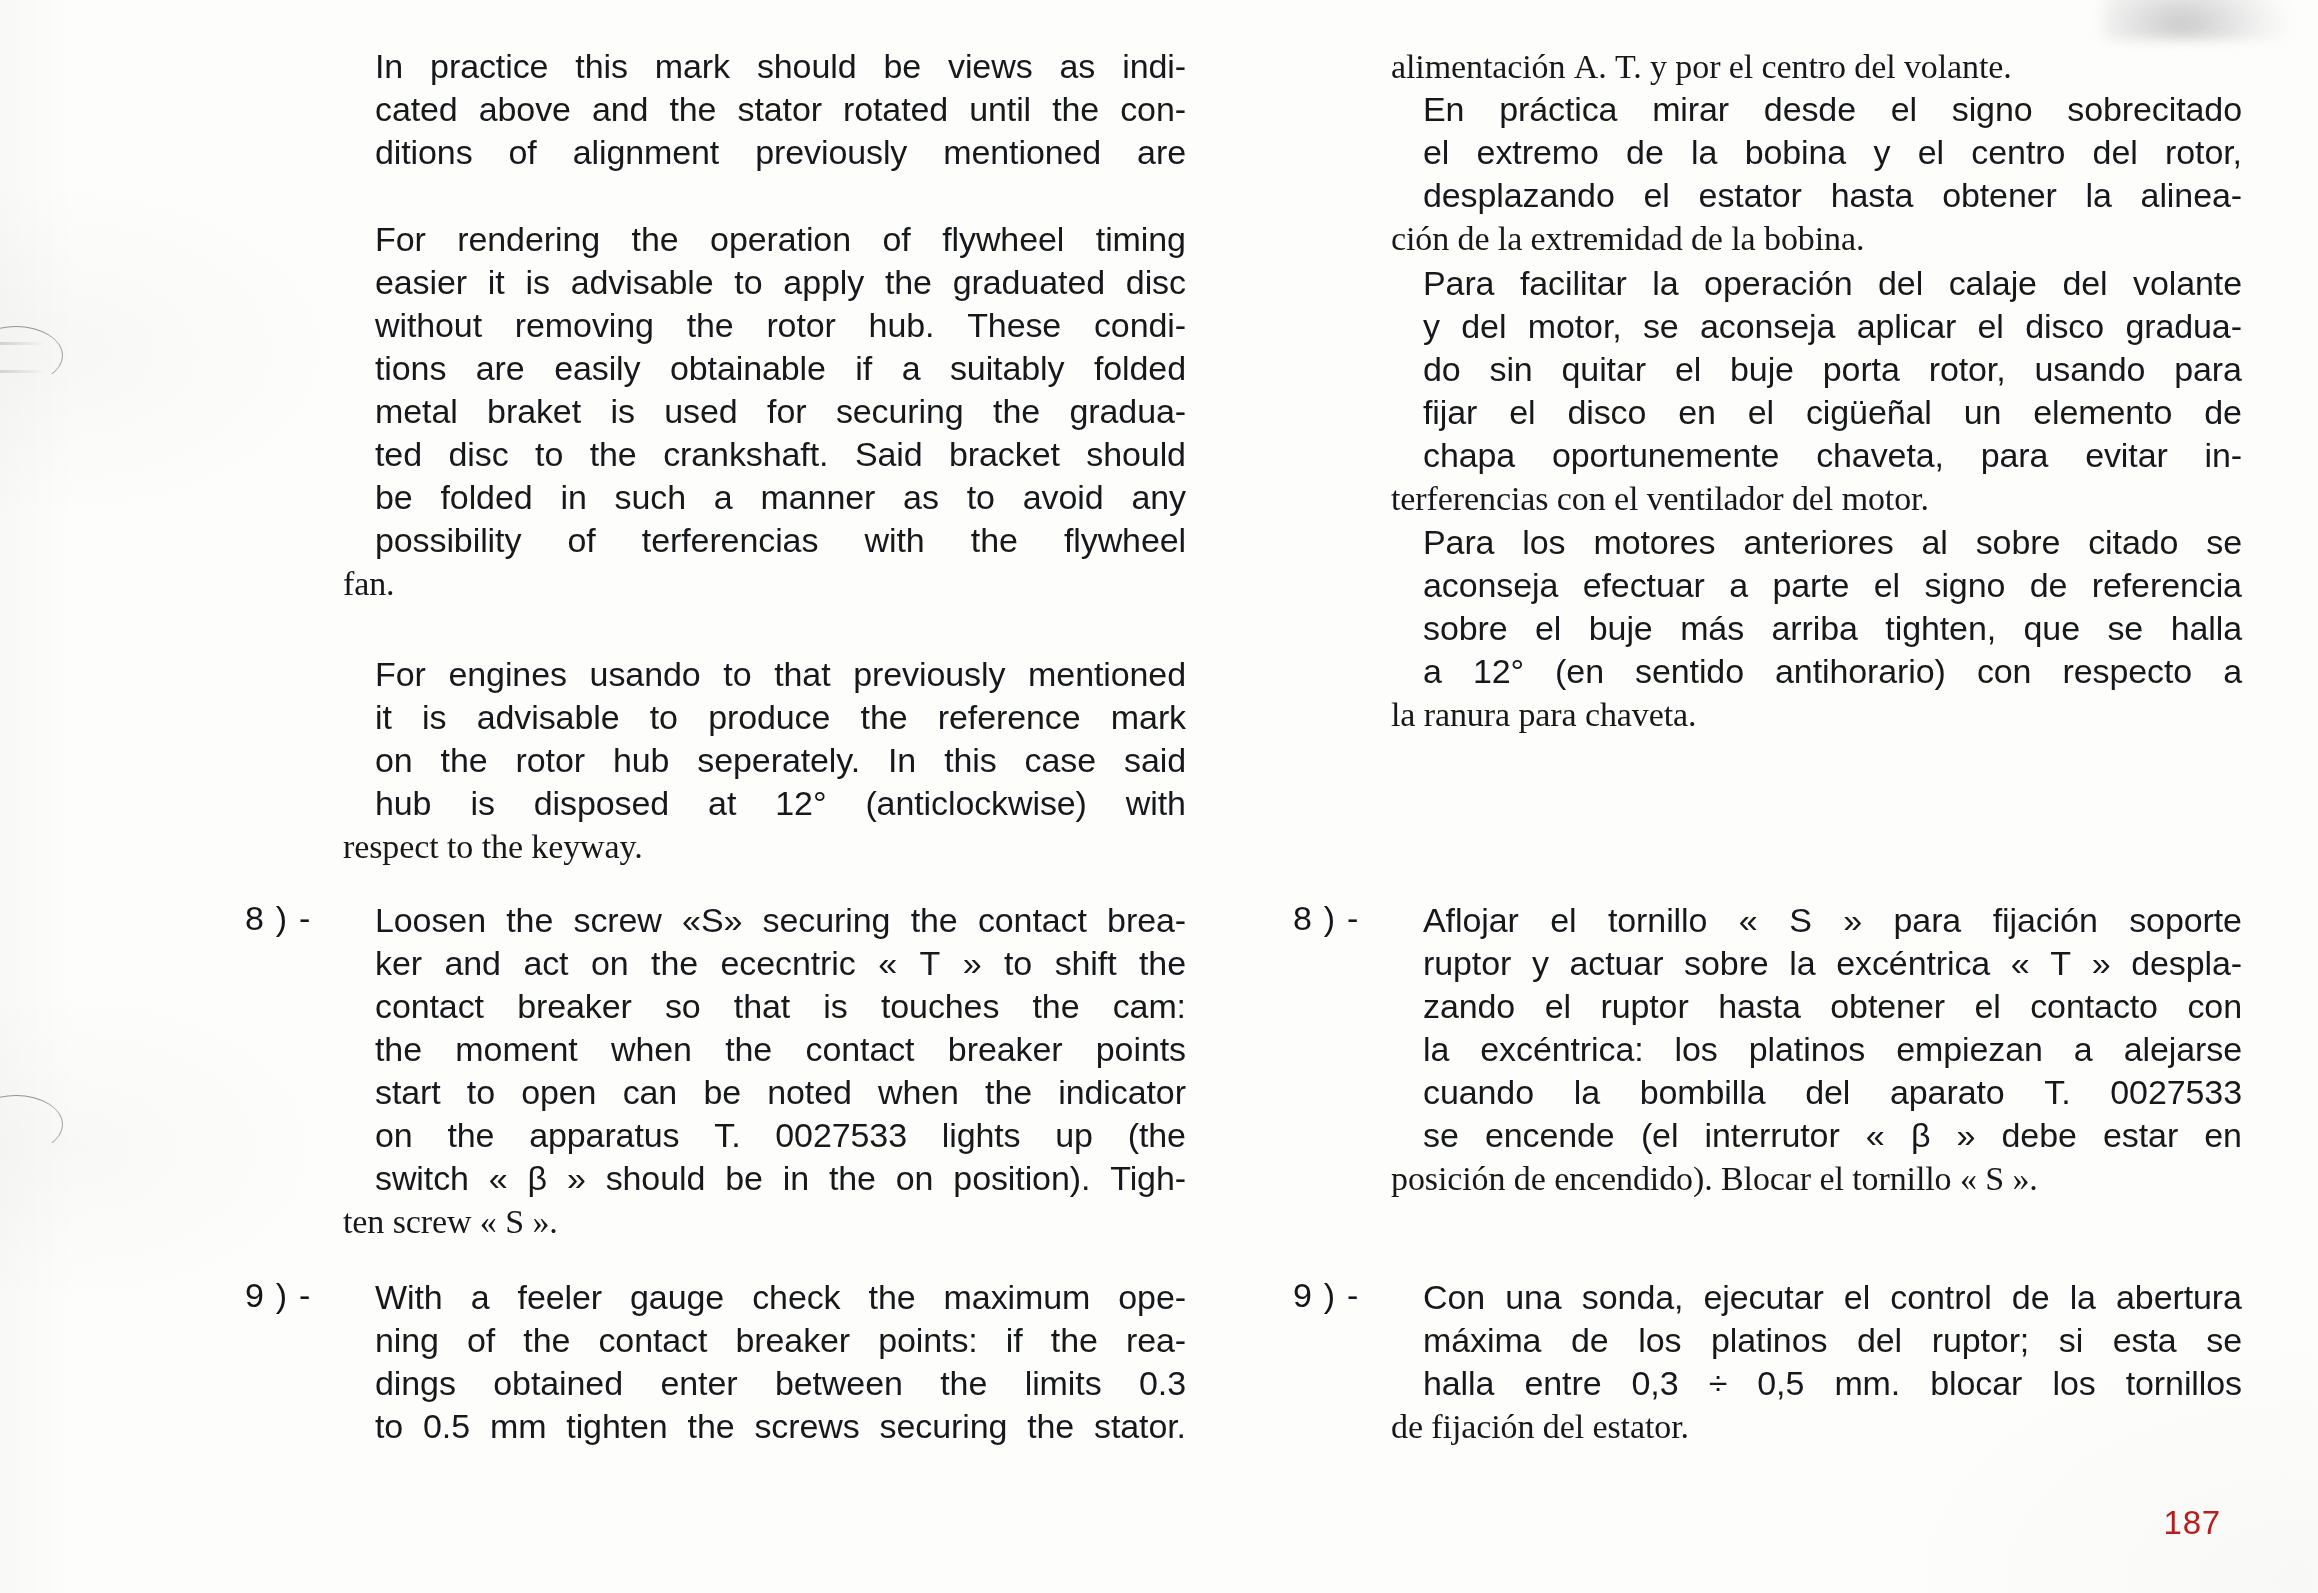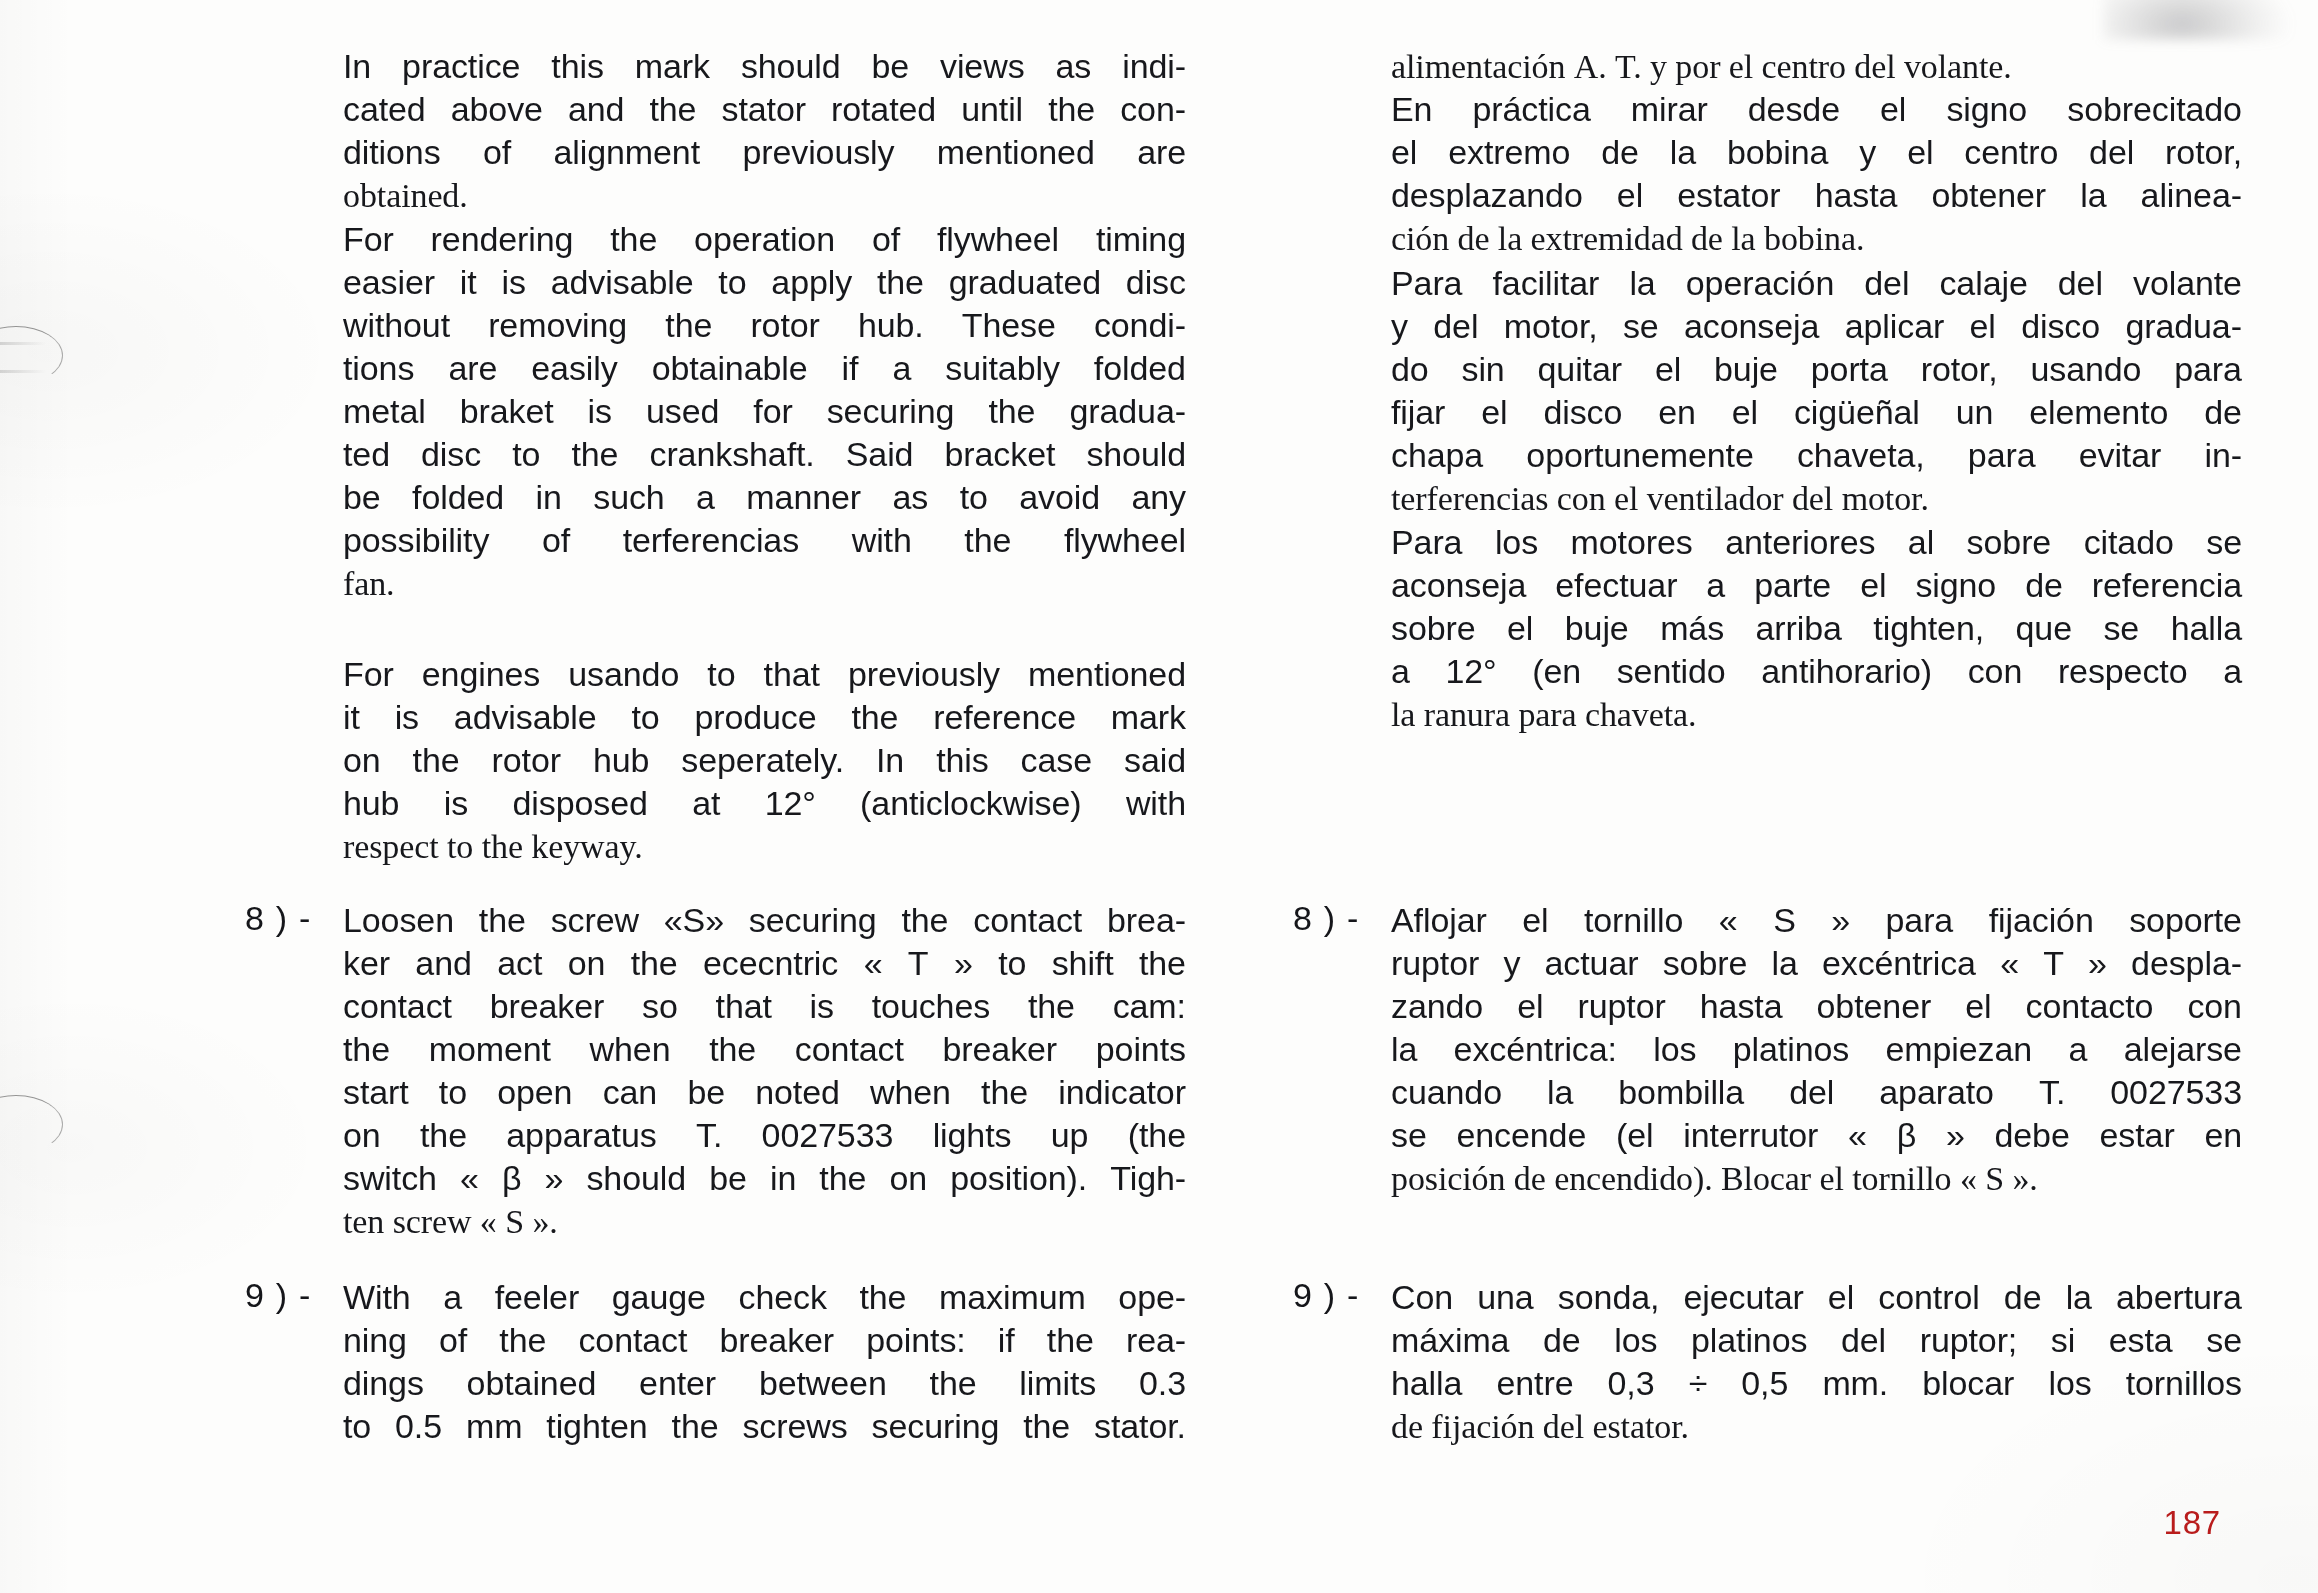--- a/index.html
+++ b/index.html
@@ -99,20 +99,21 @@
     line-height: 43px;
     height: 43px;
     color: #17181c;
     white-space: pre;
     letter-spacing: -0.1px;
     align-items: baseline;
   }
   
   .line.just {
     justify-content: space-between;
+    margin-left: 32px;
   }
   .line.last {
     justify-content: flex-start;
     font-family: Liberation Serif, serif;
   }
   .line.last .w + .w { margin-left: 0; }
   .line.last .w::after {
     content: " ";
   }
   .w { white-space: pre; }
@@ -139,21 +140,20 @@
   <div class="punch-scuff a"></div>
   <div class="punch-scuff b"></div>
   <div class="punch-hole bottom"></div>
 
   <div class="column" id="col-left">
       <div class="para no-marker" style="top: 45px;">
         <div class="body">
           <div class="line just"><span class="w">In</span><span class="w">practice</span><span class="w">this</span><span class="w">mark</span><span class="w">should</span><span class="w">be</span><span class="w">views</span><span class="w">as</span><span class="w">indi-</span></div>
           <div class="line just"><span class="w">cated</span><span class="w">above</span><span class="w">and</span><span class="w">the</span><span class="w">stator</span><span class="w">rotated</span><span class="w">until</span><span class="w">the</span><span class="w">con-</span></div>
           <div class="line just"><span class="w">ditions</span><span class="w">of</span><span class="w">alignment</span><span class="w">previously</span><span class="w">mentioned</span><span class="w">are</span></div>
-          <div class="line last"><span class="w">obtained.</span></div>
         </div>
       </div>
       <div class="para no-marker" style="top: 218px;">
         <div class="body">
           <div class="line just"><span class="w">For</span><span class="w">rendering</span><span class="w">the</span><span class="w">operation</span><span class="w">of</span><span class="w">flywheel</span><span class="w">timing</span></div>
           <div class="line just"><span class="w">easier</span><span class="w">it</span><span class="w">is</span><span class="w">advisable</span><span class="w">to</span><span class="w">apply</span><span class="w">the</span><span class="w">graduated</span><span class="w">disc</span></div>
           <div class="line just"><span class="w">without</span><span class="w">removing</span><span class="w">the</span><span class="w">rotor</span><span class="w b">hub.</span><span class="w">These</span><span class="w">condi-</span></div>
           <div class="line just"><span class="w">tions</span><span class="w">are</span><span class="w">easily</span><span class="w">obtainable</span><span class="w">if</span><span class="w">a</span><span class="w">suitably</span><span class="w">folded</span></div>
           <div class="line just"><span class="w">metal</span><span class="w">braket</span><span class="w">is</span><span class="w">used</span><span class="w">for</span><span class="w">securing</span><span class="w">the</span><span class="w">gradua-</span></div>
           <div class="line just"><span class="w">ted</span><span class="w">disc</span><span class="w">to</span><span class="w">the</span><span class="w">crankshaft.</span><span class="w">Said</span><span class="w">bracket</span><span class="w">should</span></div>

